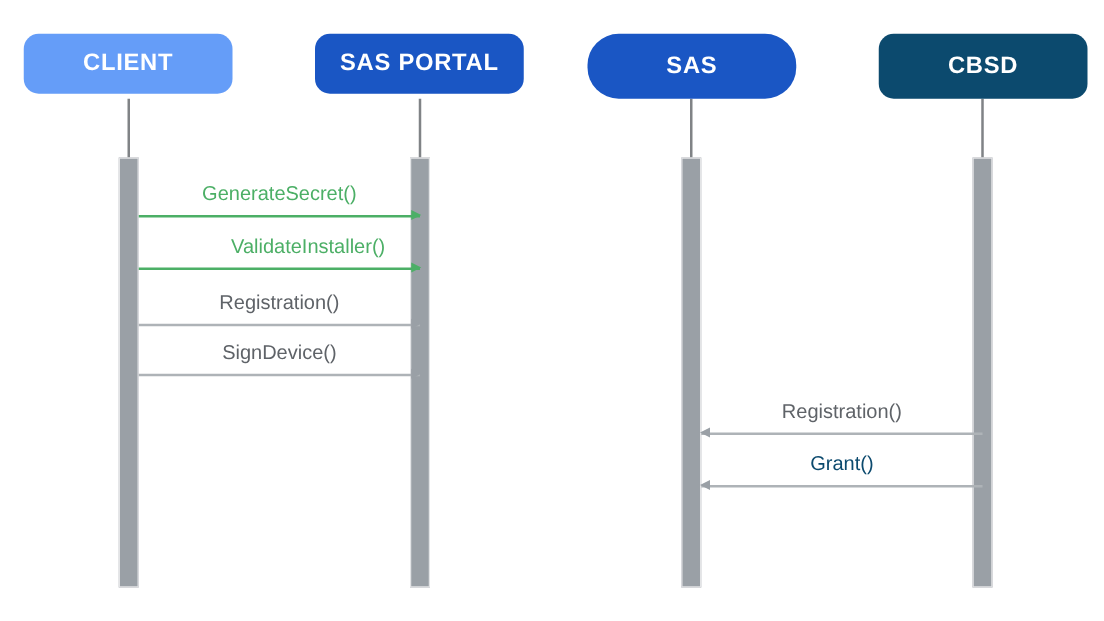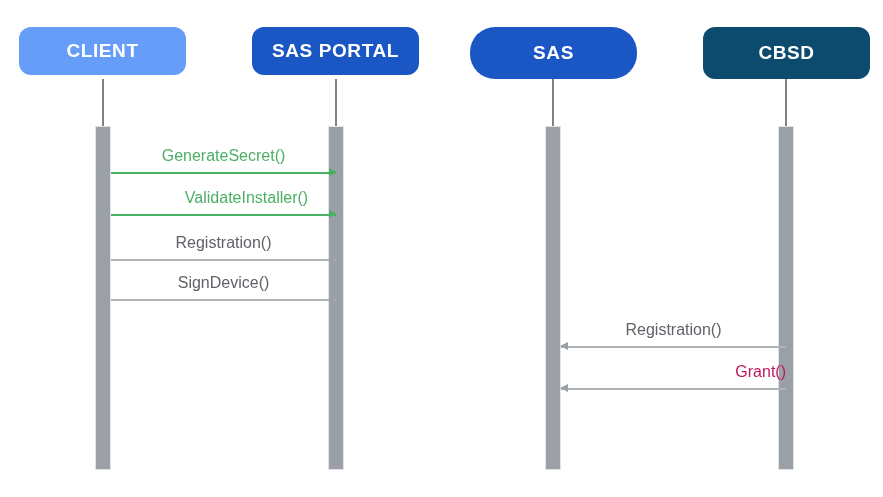--- a/index.html
+++ b/index.html
@@ -141,16 +141,16 @@
 
   <div class="message" style="left:561px; top:346px; width:225px;">
     <div class="message-line" style="background:#aeb3b7;"></div>
     <div class="arrowhead left" style="border-right-color:#9aa0a6;"></div>
     <div class="message-label" style="color:#5f6368;">Registration()</div>
   </div>
 
   <div class="message" style="left:561px; top:388px; width:225px;">
     <div class="message-line" style="background:#aeb3b7;"></div>
     <div class="arrowhead left" style="border-right-color:#9aa0a6;"></div>
-    <div class="message-label" style="color:#be185d;text-align:right;">Grant()</div>
+    <div class="message-label" style="color:#0c4a6e;">Grant()</div>
   </div>
 
 </div>
 
 </body></html>

